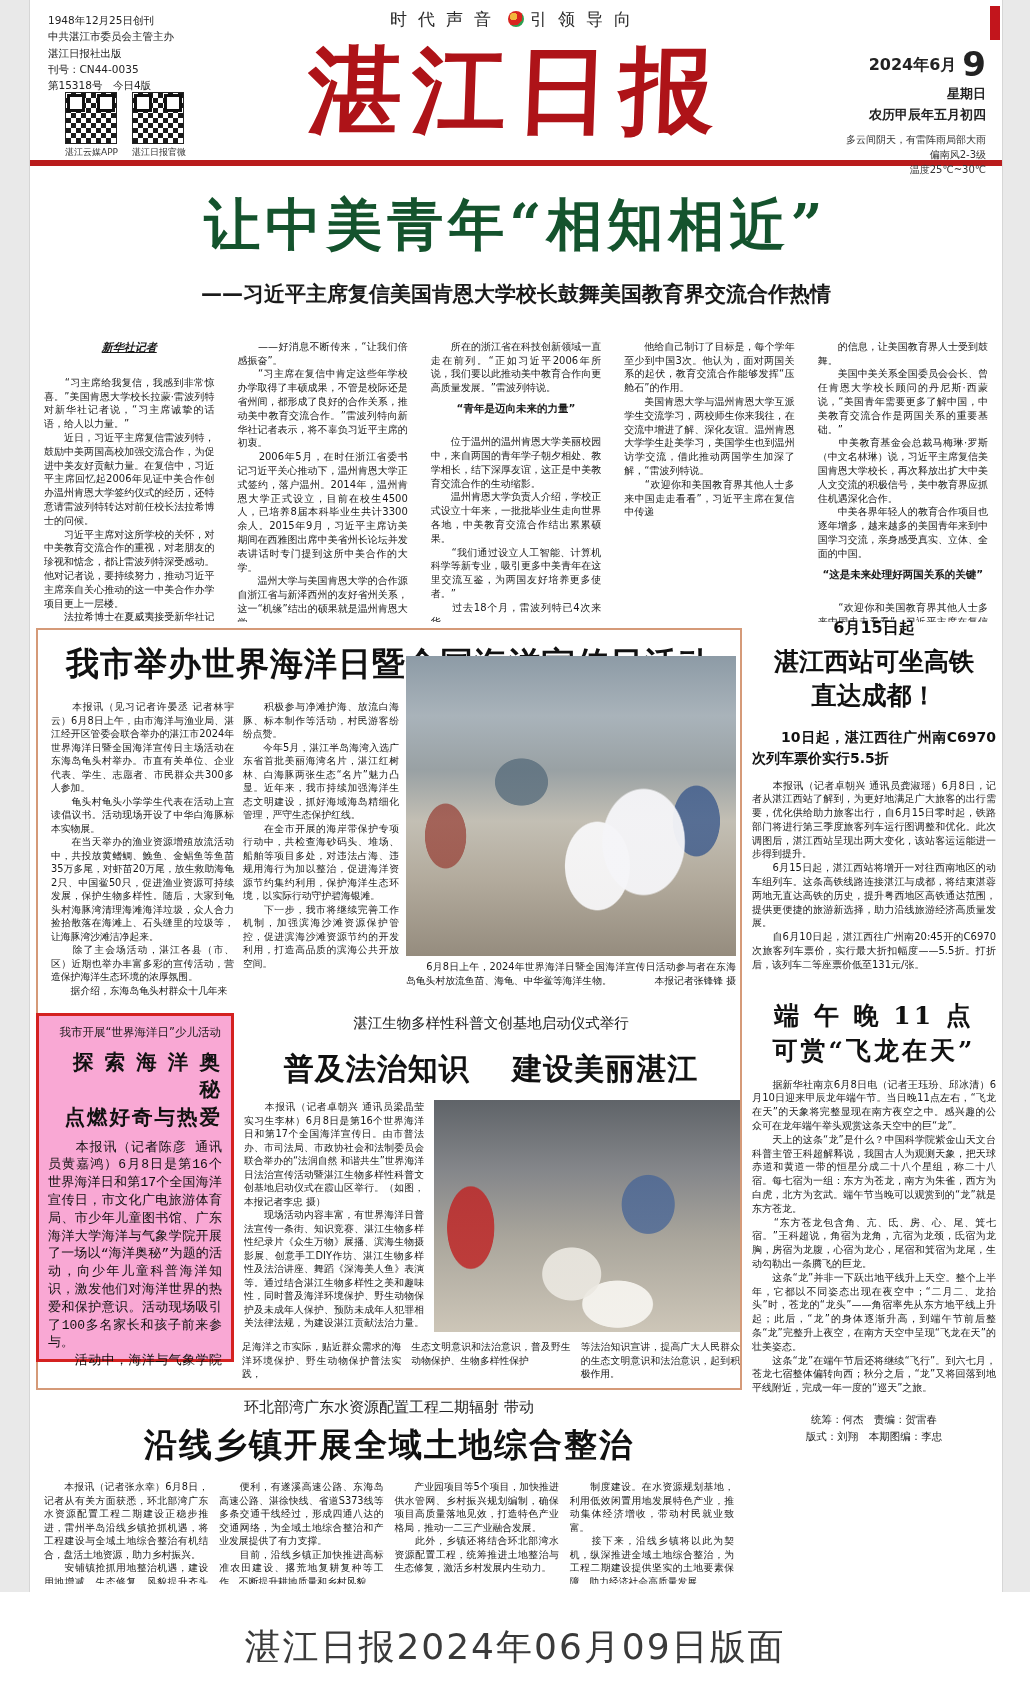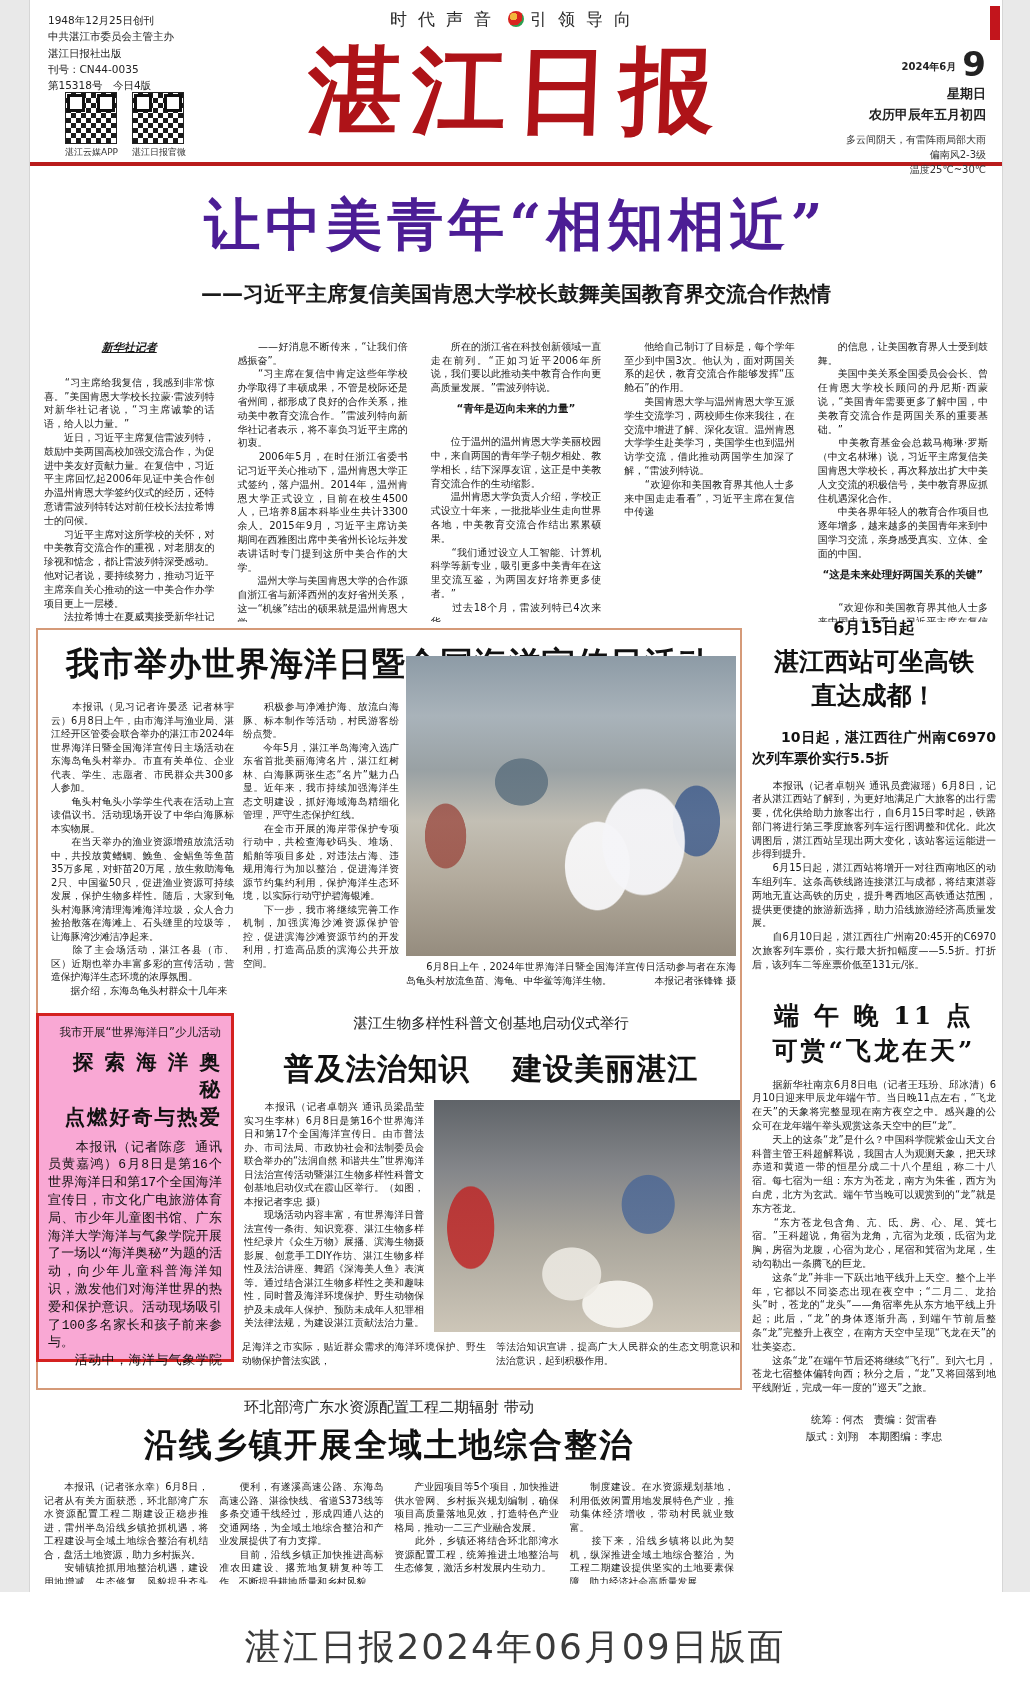--- a/index.html
+++ b/index.html
@@ -1,47 +1,47 @@
 <!DOCTYPE html>
 <html><head>
 <meta charset="utf-8">
 <style>
   * { margin:0; padding:0; box-sizing:border-box; }
   html,body { width:1030px; height:1702px; }
   body { background:#e9e9e9; font-family:"DejaVu Sans",sans-serif; color:#111; position:relative; }
   .page { position:absolute; left:30px; top:0; width:972px; height:1592px; background:#fff; box-shadow:0 0 0 1px #d6d6d6; overflow:hidden; }
 
   
-  .hdr { position:relative; height:166px; border-bottom:4px solid #b91c1c; }
+  .hdr { position:relative; height:166px; border-bottom:6px solid #b91c1c; }
   .pub-info { position:absolute; left:18px; top:12px; font-size:10.5px; line-height:1.55; color:#222; }
   .qr-row { position:absolute; left:18px; top:92px; display:flex; gap:14px;padding-left:17px; }
   .qr { width:52px; height:52px; border:1px solid #222;
         background:repeating-conic-gradient(#1a1a1a 0% 25%, #fff 0% 50%) 0 0/10px 10px; position:relative; }
   .qr::before,.qr::after { content:""; position:absolute; width:12px; height:12px; background:#fff; border:3px solid #111; }
   .qr::before { left:1px; top:1px; } .qr::after { right:1px; top:1px; }
   .qr-label { font-size:9px; text-align:center; margin-top:2px; color:#333; }
   .slogan { position:absolute; left:0; right:0; top:8px; text-align:center; font-size:17px; letter-spacing:11px; color:#2b2b2b; }
   .slogan .dot { display:inline-block; width:16px; height:16px; border-radius:50%;
         background:radial-gradient(circle at 35% 35%, #f2b63c 0 25%, #d8251f 26% 60%, #2e9e4f 61% 100%);
         vertical-align:-2px; margin:0 6px; letter-spacing:0; }
   .masthead { position:absolute; left:0; right:0; top:34px; text-align:center;
         font-family:"DejaVu Serif",serif; font-weight:bold; font-size:94px; line-height:1.2;
         color:#ae1318; letter-spacing:10px; transform:skewX(-2deg); }
   .datebox { position:absolute; right:16px; top:44px; text-align:right; color:#222; }
-  .datebox .d1 { font-size:10px; font-weight:bold; }
+  .datebox .d1 { font-size:16px; font-weight:bold; }
   .datebox .big { font-size:34px; font-weight:bold; vertical-align:-6px; margin-left:6px; }
   .datebox .d2 { font-size:13px; font-weight:bold; margin-top:1px; }
   .datebox .lunar { font-size:13px; font-weight:bold; margin-top:3px; }
   .weather { font-size:10px; line-height:1.5; margin-top:8px; color:#333; }
   .corner-mark { position:absolute; right:2px; top:6px; width:10px; height:34px; background:#c2151c; }
 
   
   .lead { position:absolute; left:14px; top:172px; width:944px; }
   .lead-headline { text-align:center; font-family:"DejaVu Serif",serif; font-weight:bold;
-        font-size:56px; letter-spacing:5px; color:#4c1d95; margin-top:16px; }
+        font-size:56px; letter-spacing:5px; color:#14532d; margin-top:16px; }
   .lead-subhead { text-align:center; font-size:21px; font-weight:bold; color:#1a1a1a; margin-top:16px; }
   .lead-cols { display:flex; gap:23px; margin-top:18px; height:296px; overflow:hidden;justify-content:space-between; }
   .col { flex:1; font-size:10px; line-height:1.38; text-align:justify; color:#191919; white-space:pre-line; }
   .byline { text-align:center; font-size:11px; font-weight:bold; font-style:italic;
         text-decoration:underline; margin-bottom:7px; white-space:normal; }
   .col-sub { text-align:center; font-weight:bold; font-size:10.5px; margin:6px 0; white-space:normal; }
 
   
   .tanbox { position:absolute; left:6px; top:628px; width:706px; height:762px;
         border:2px solid #d59a78; background:#fff; }
@@ -226,20 +226,21 @@
     <div class="law">
       <div class="law-kicker">湛江生物多样性科普文创基地启动仪式举行</div>
       <div class="law-headline">普及法治知识　 建设美丽湛江</div>
       <div class="law-main">
         <div class="law-col smalltext">　　本报讯（记者卓朝兴 通讯员梁晶莹 实习生李林）6月8日是第16个世界海洋日和第17个全国海洋宣传日。由市普法办、市司法局、市政协社会和法制委员会联合举办的“法润自然 和谐共生”世界海洋日法治宣传活动暨湛江生物多样性科普文创基地启动仪式在霞山区举行。（如图，本报记者李忠 摄）
 　　现场活动内容丰富，有世界海洋日普法宣传一条街、知识竞赛、湛江生物多样性纪录片《众生万物》展播、滨海生物摄影展、创意手工DIY作坊、湛江生物多样性及法治讲座、舞蹈《深海美人鱼》表演等。通过结合湛江生物多样性之美和趣味性，同时普及海洋环境保护、野生动物保护及未成年人保护、预防未成年人犯罪相关法律法规，为建设湛江贡献法治力量。这是湛江立</div>
         <div class="photo2"></div>
       </div>
       <div class="law-bottom smalltext">
         <div>足海洋之市实际，贴近群众需求的海洋环境保护、野生动物保护普法实践，</div>
+        <div>生态文明意识和法治意识，普及野生动物保护、生物多样性保护</div>
         <div>等法治知识宣讲，提高广大人民群众的生态文明意识和法治意识，起到积极作用。</div>
       </div>
     </div>
   </div>
 
   <div class="rail">
     <div class="rail-kicker">6月15日起</div>
     <div class="rail-headline">湛江西站可坐高铁
 直达成都！</div>
     <div class="rail-subhead">　　10日起，湛江西往广州南C6970次列车票价实行5.5折</div>

